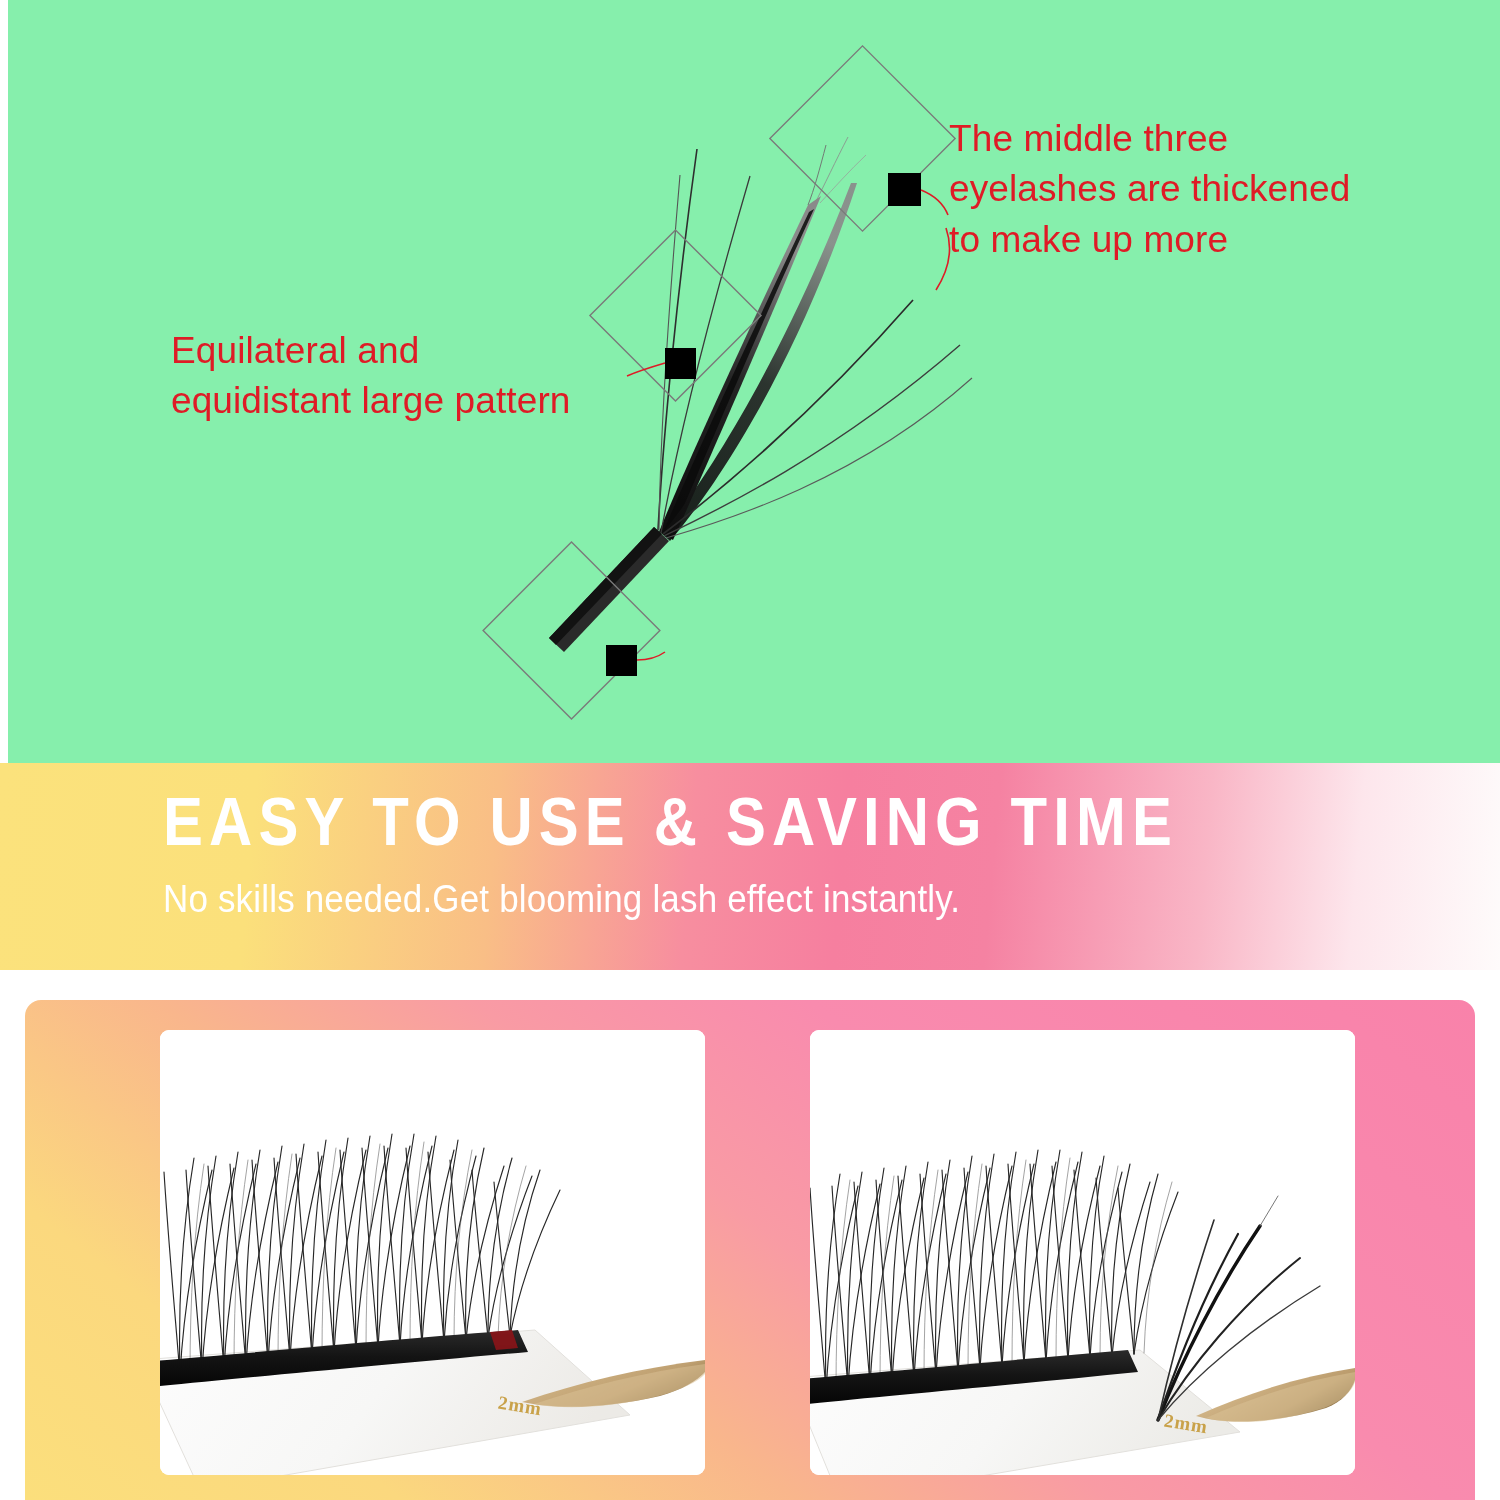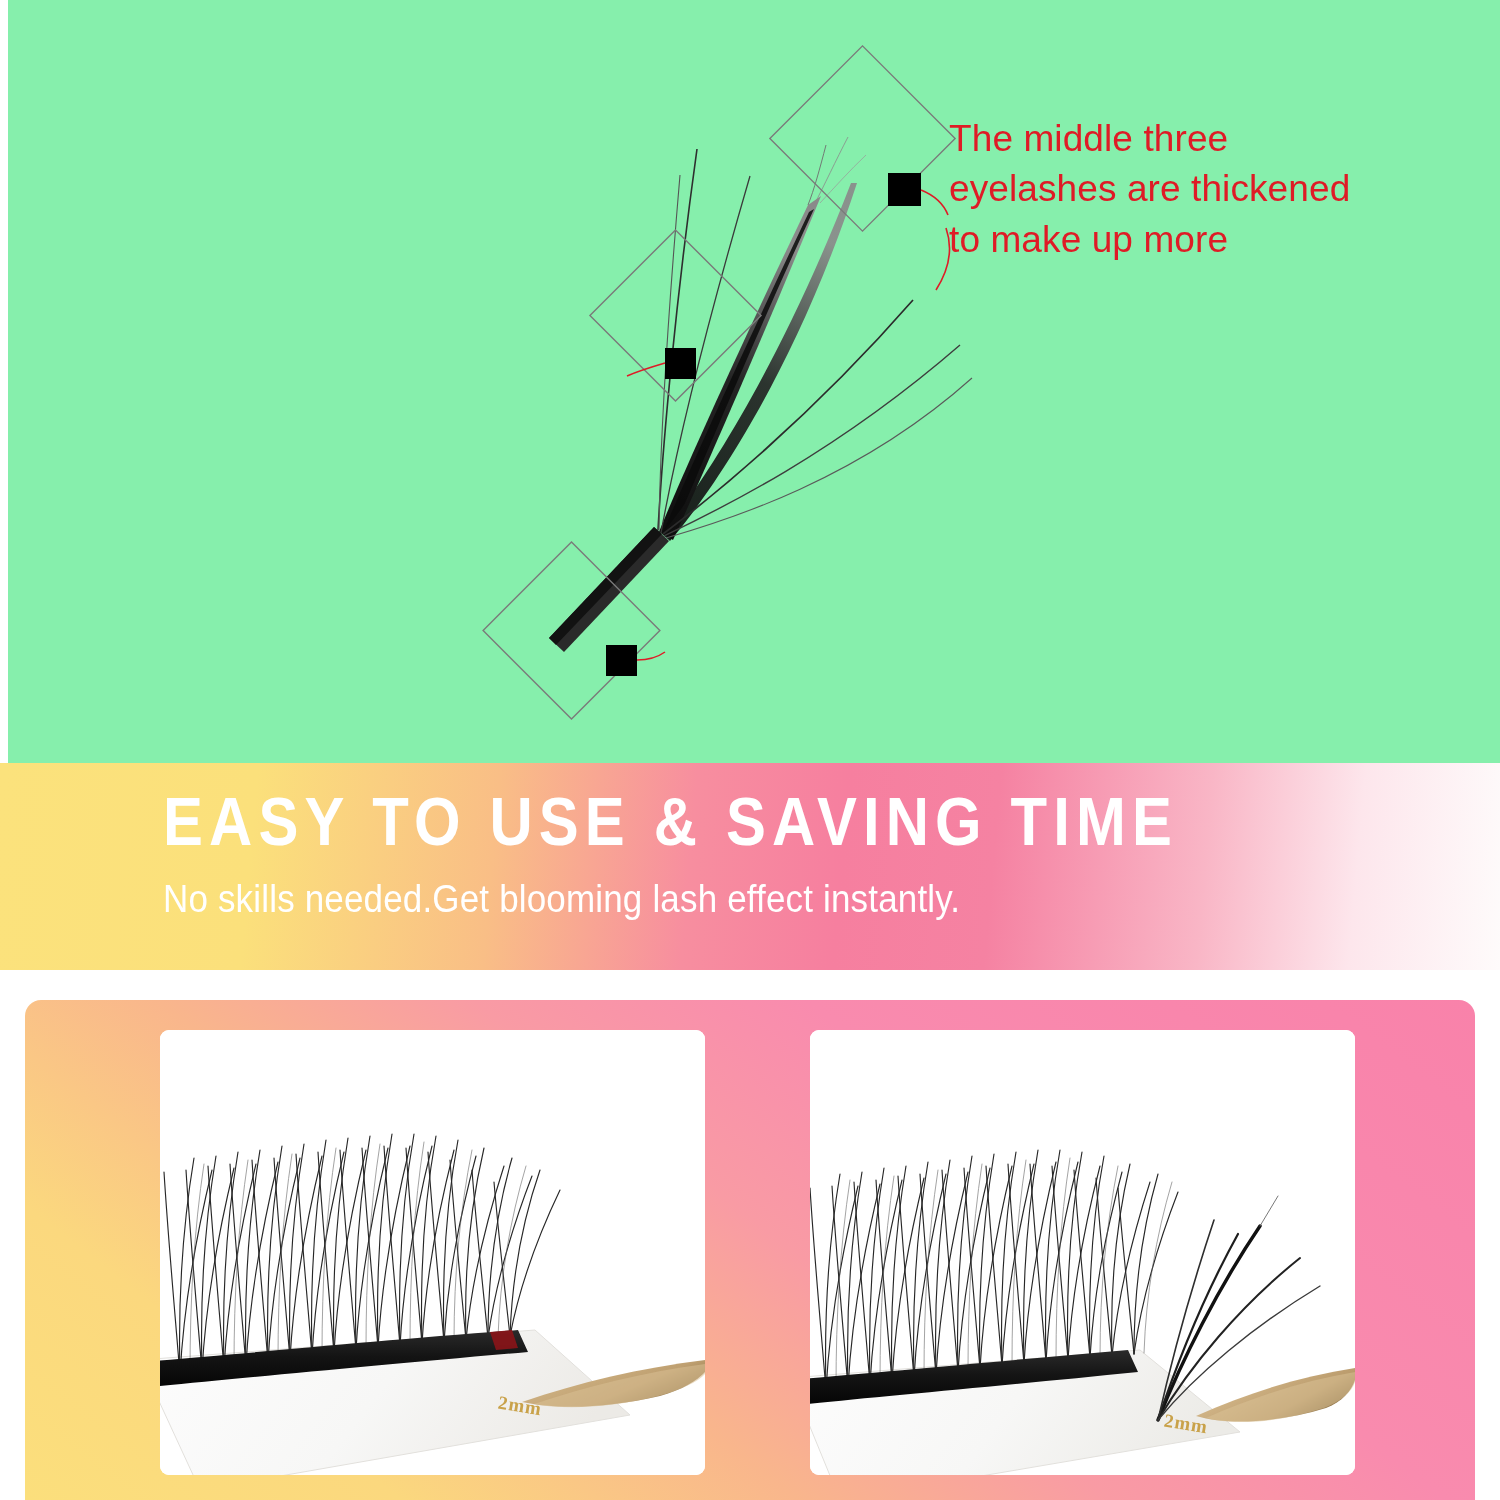--- a/index.html
+++ b/index.html
@@ -163,20 +163,22 @@
     <path d="M913,190 C928,196 936,205 940,215" stroke="#DF1B26" stroke-width="1.6" fill="none"></path>
     <path d="M938,228 C945,248 942,268 928,290" stroke="#DF1B26" stroke-width="1.6" fill="none"></path>
     <path d="M657,363 C640,368 628,372 619,376" stroke="#DF1B26" stroke-width="1.5" fill="none"></path>
     <path d="M629,660 C640,660 650,657 657,652" stroke="#DF1B26" stroke-width="1.5" fill="none"></path>
   </svg>
 
   <div class="callout callout-top-right">The middle three
 eyelashes are thickened
 to make up more</div>
 
+  <div class="callout callout-left">Equilateral and
+equidistant large pattern</div>
 
 </div>
 
 <div class="banner">
   <div class="banner-title">EASY TO USE &amp; SAVING TIME</div>
   <div class="banner-sub">No skills needed.Get blooming lash effect instantly.</div>
 </div>
 
 <div class="photo-panel">
 

